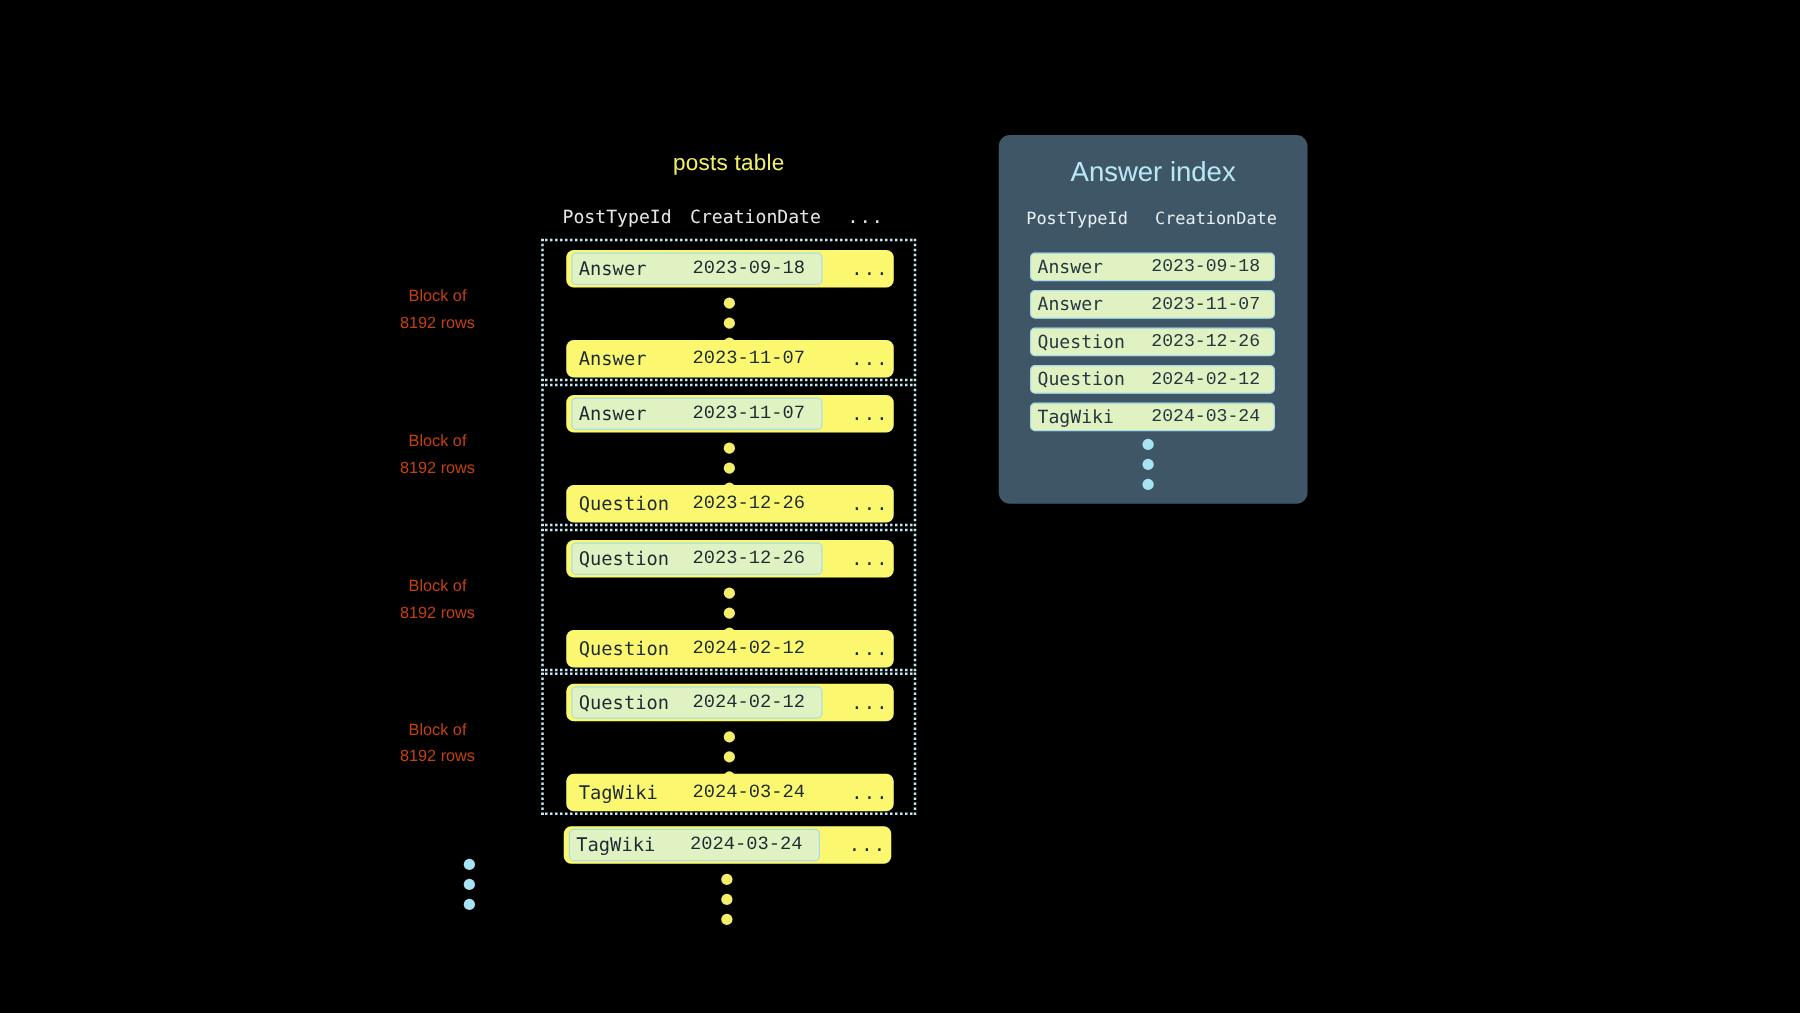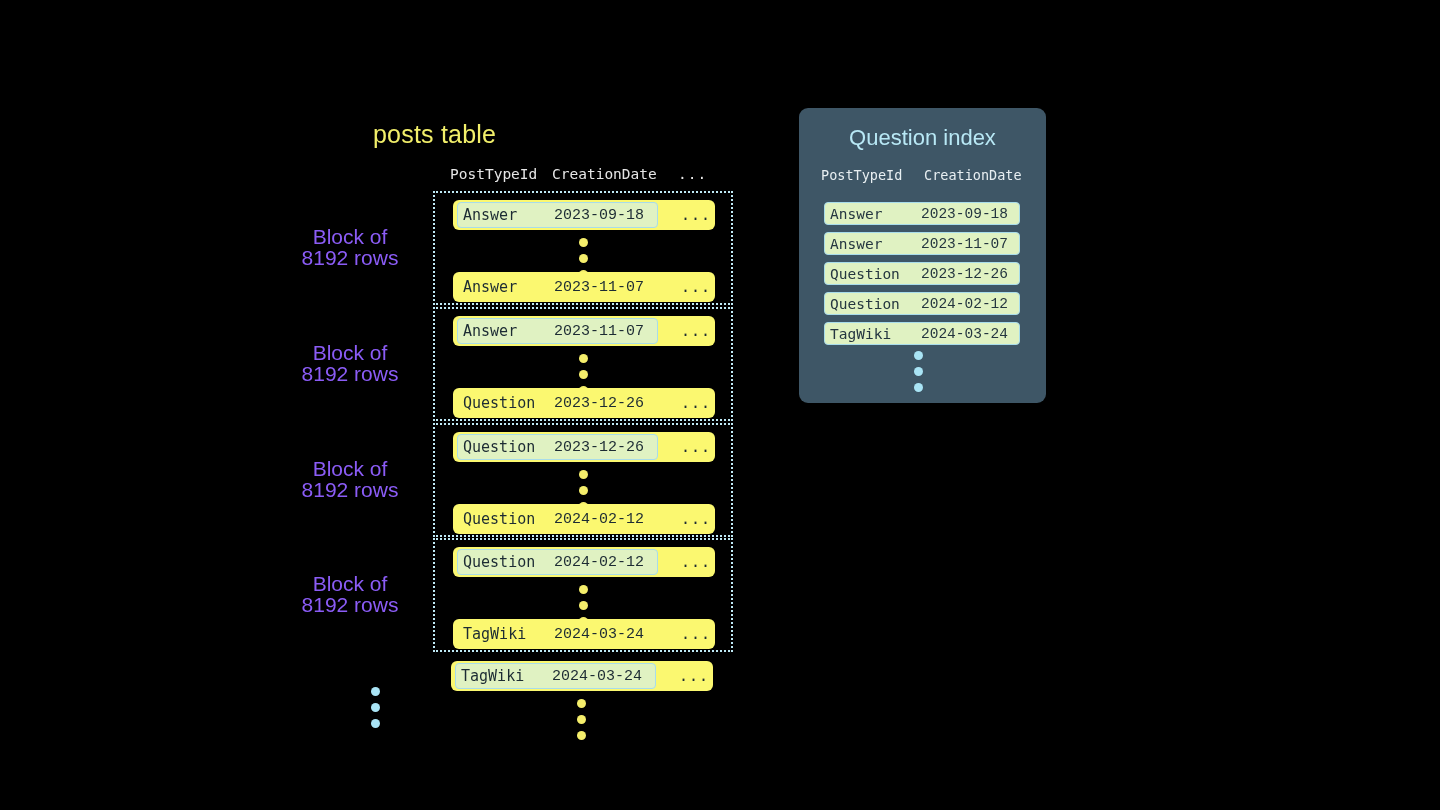--- a/index.html
+++ b/index.html
@@ -22,22 +22,22 @@
     left: 433px;
     top: 120px;
     width: 300px;
   }
 
   #posts-table-title {
     position: absolute;
     left: -60px;
     top: 0px;
     width: 420px;
-    text-align: left;
-    font-size: 25px;
+    text-align: center;
+    font-size: 18px;
     font-weight: 400;
     color: #f2ef6a;
     letter-spacing: 0.2px;
     white-space: nowrap;
   }
 
   #posts-columns-header {
     position: absolute;
     left: 0px;
     top: 46px;
@@ -58,23 +58,23 @@
     left: 0px;
     width: 300px;
     border: 2px dotted #bfe9f5;
   }
 
   .block-label {
     position: absolute;
     right: 306px;
     width: 150px;
     text-align: center;
-    font-size: 21px;
+    font-size: 13px;
     line-height: 21px;
-    color: #8b5cf6;
+    color: #c2410c;
     white-space: nowrap;
   }
 
   
   .row {
     position: absolute;
     left: 18px;
     width: 262px;
     height: 30px;
     background: #fbf870;
@@ -336,21 +336,21 @@
 </div>
 
 <div class="vdots blue" style="left:371px; top:687px;">
   <span></span>
     <span></span>
     <span></span>
 </div>
 
 <div id="primary-index-panel">
 
-  <div id="primary-index-title">Question index</div>
+  <div id="primary-index-title">Answer index</div>
 
   <div id="index-columns-header">
     <span class="col-pt">PostTypeId</span>
     <span class="col-cd">CreationDate</span>
   </div>
 
   <div class="index-row" style="top:94px;">
     <span class="cell-posttype">Answer</span>
     <span class="cell-date">2023-09-18</span>
   </div>

